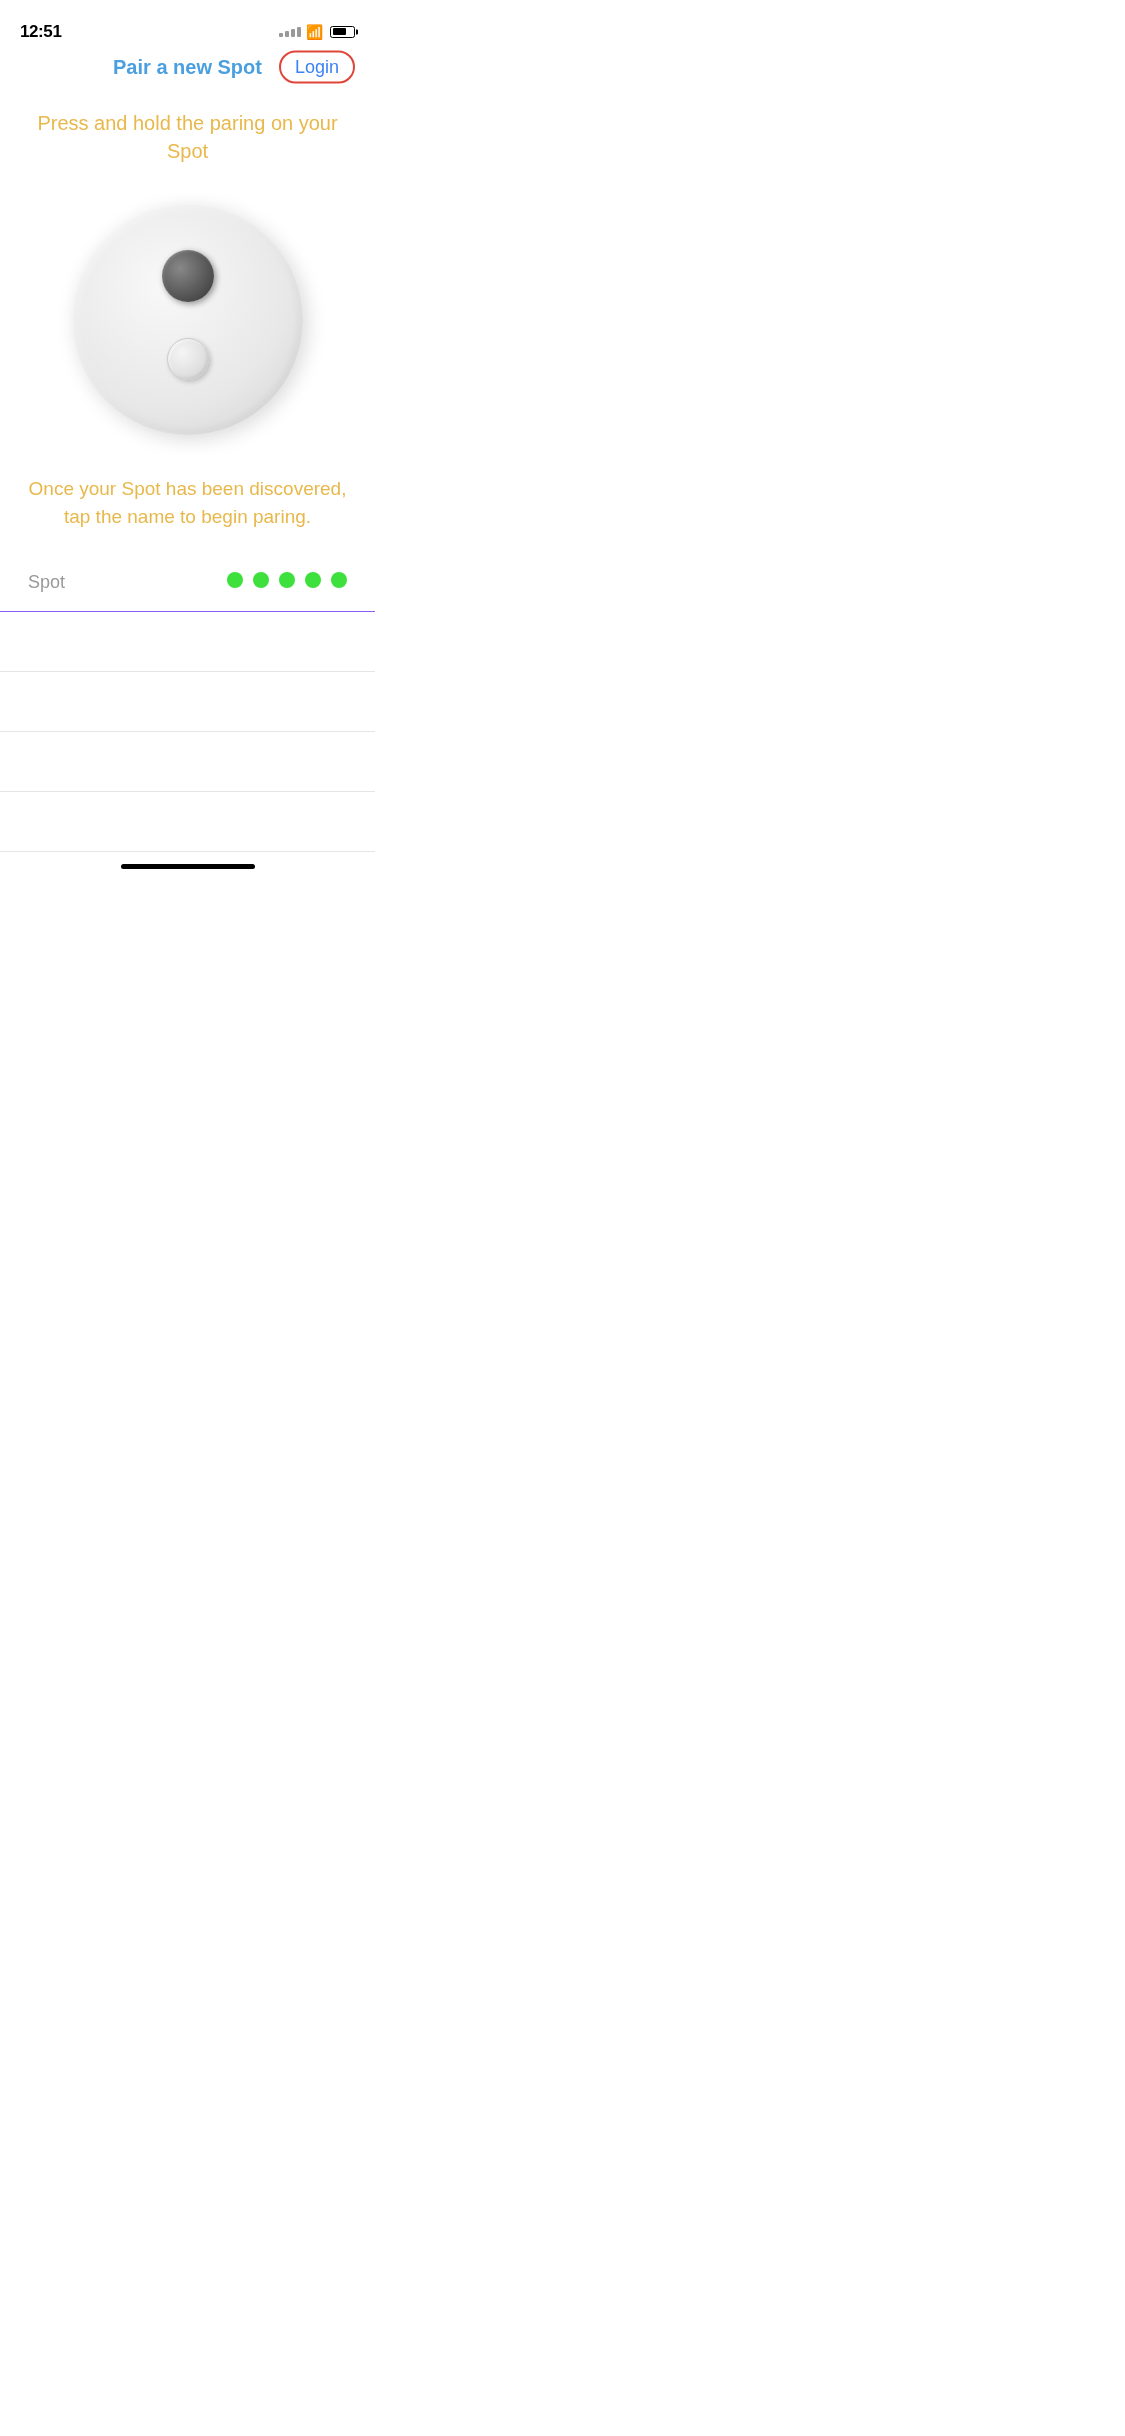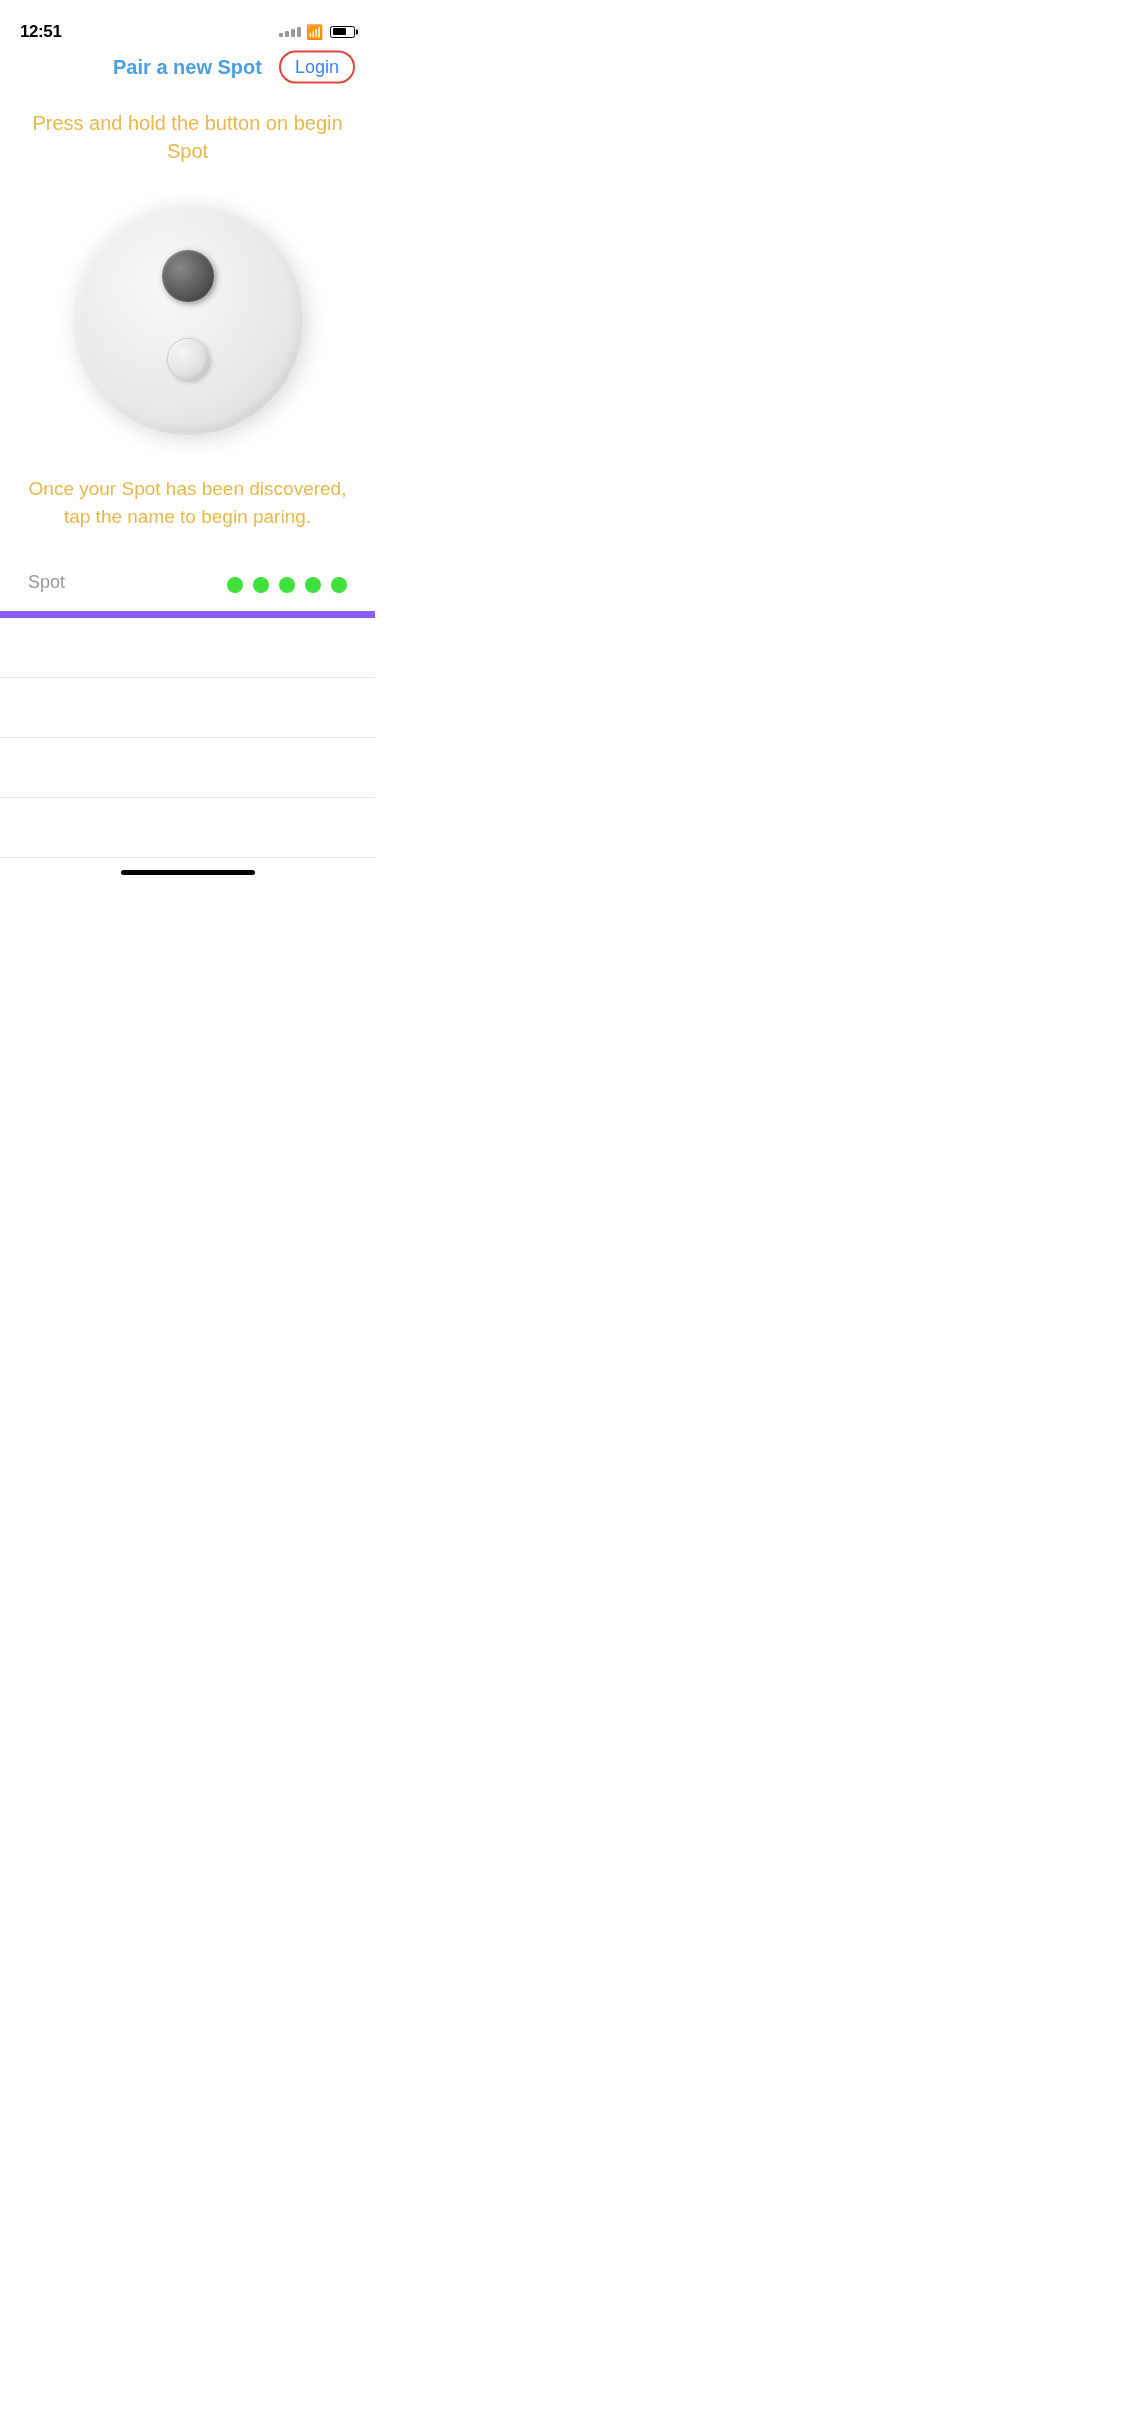--- a/index.html
+++ b/index.html
@@ -166,23 +166,23 @@
       padding: 20px 28px 24px 28px;
       line-height: 1.45;
     }
 
     
     .spot-list {
       width: 100%;
     }
     .spot-list-item {
       display: flex;
-      align-items: flex-end;
+      align-items: flex-start;
       padding: 18px 28px;
-      border-bottom: 7px solid #8b5cf6;
+      border-bottom: 1px solid #8b5cf6;
       cursor: pointer;
     }
     .spot-list-item:first-child {
       border-top: none;
     }
     .spot-name {
       font-size: 18px;
       color: #999;
       flex: 1;
     }
@@ -244,21 +244,21 @@
         <div class="battery-fill"></div>
       </div>
     </div>
   </div>
 
   <div class="header">
     <span class="header-title">Pair a new Spot</span>
     <button class="login-button">Login</button>
   </div>
 
-  <div class="instruction-text">Press and hold the button on begin Spot</div>
+  <div class="instruction-text">Press and hold the paring on your Spot</div>
 
   <div class="spot-container">
     <div class="spot-device">
       <div class="spot-button-top"></div>
       <div class="spot-button-bottom"></div>
     </div>
   </div>
 
   <div class="discovery-text">Once your Spot has been discovered, tap the name to begin paring.</div>
 

